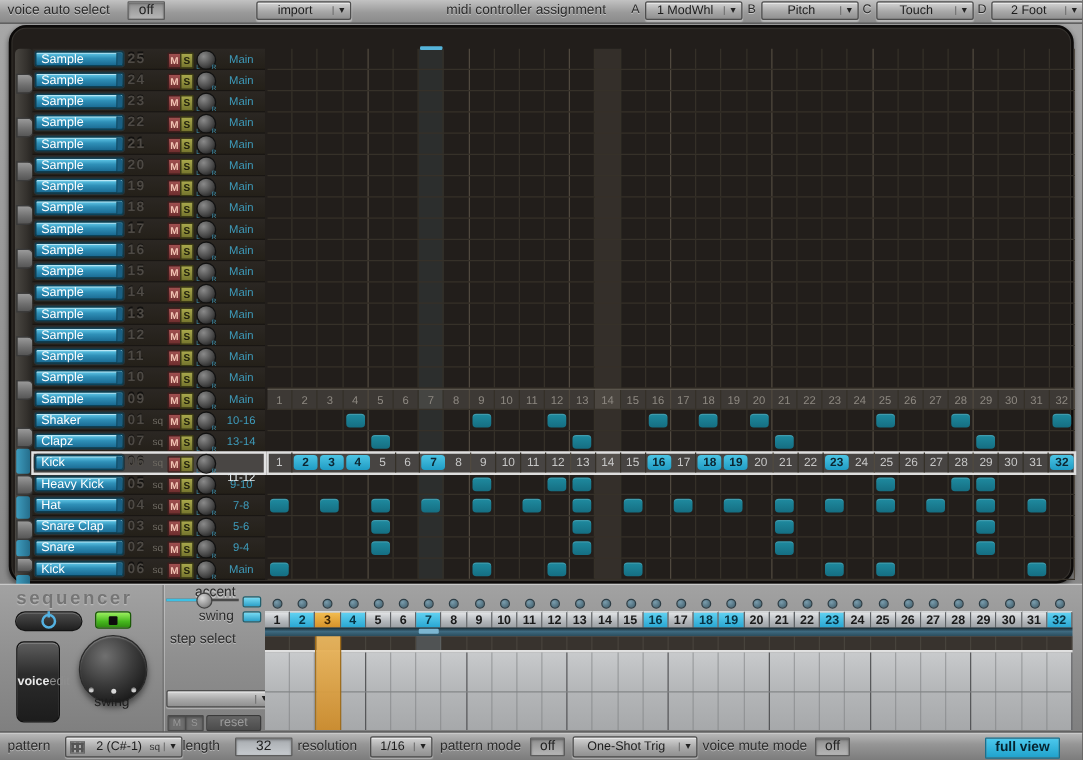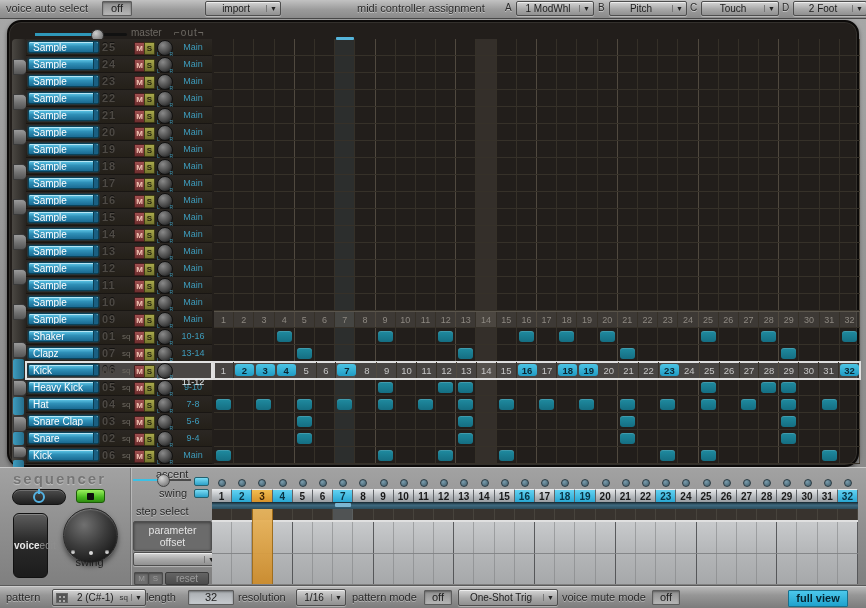--- a/index.html
+++ b/index.html
@@ -191,28 +191,20 @@
       <span class="arr">▼</span>
     </span>
     <span class="lbl" style="left:782px;font-size:10px">D</span>
     <span class="drop" style="left:793px;width:66px">
       <span class="txt">2 Foot</span>
       <span class="arr">▼</span>
     </span>
   </div>
 
   <div class="panel">
-    <div class="masterrow">
-      <div class="mtrack">
-        <div class="mfill"></div>
-        <div class="mknob"></div>
-      </div>
-      <span class="mlabel">master</span>
-      <span class="moutlabel">⌐out¬</span>
-    </div>
     <div class="keys" id="keyboard">
         <div class="kbump" style="top: 20px; height: 16px;"></div>
         <div class="kbump" style="top: 55px; height: 16px;"></div>
         <div class="kbump" style="top: 90px; height: 16px;"></div>
         <div class="kbump" style="top: 125px; height: 16px;"></div>
         <div class="kbump" style="top: 160px; height: 16px;"></div>
         <div class="kbump" style="top: 195px; height: 16px;"></div>
         <div class="kbump" style="top: 230px; height: 16px;"></div>
         <div class="kbump" style="top: 265px; height: 16px;"></div>
         <div class="kbump" style="top: 303px; height: 16px;"></div>
@@ -1511,24 +1503,20 @@
 
     <div class="ctl-lbl" style="left:156px;top:0">accent</div>
     <div class="astrack">
       <div class="fill"></div>
       <div class="hnd"></div>
     </div>
     <div class="led" style="left:194px;top:9px"></div>
     <div class="ctl-lbl" style="left:159px;top:19px">swing</div>
     <div class="led" style="left:194px;top:21px"></div>
     <div class="ctl-lbl" style="left:136px;top:37px">step select</div>
-    <div class="pofbtn">
-      <span>parameter</span>
-      <span>offset</span>
-    </div>
     <span class="drop pofdrop">
       <span class="txt"></span>
       <span class="arr">▼</span>
     </span>
     <div class="msbox" style="left:134px">M</div>
     <div class="msbox" style="left:148px">S</div>
     <div class="resetbtn">reset</div>
 
     <div class="steps">
       <div class="dots" id="accent-dots">

